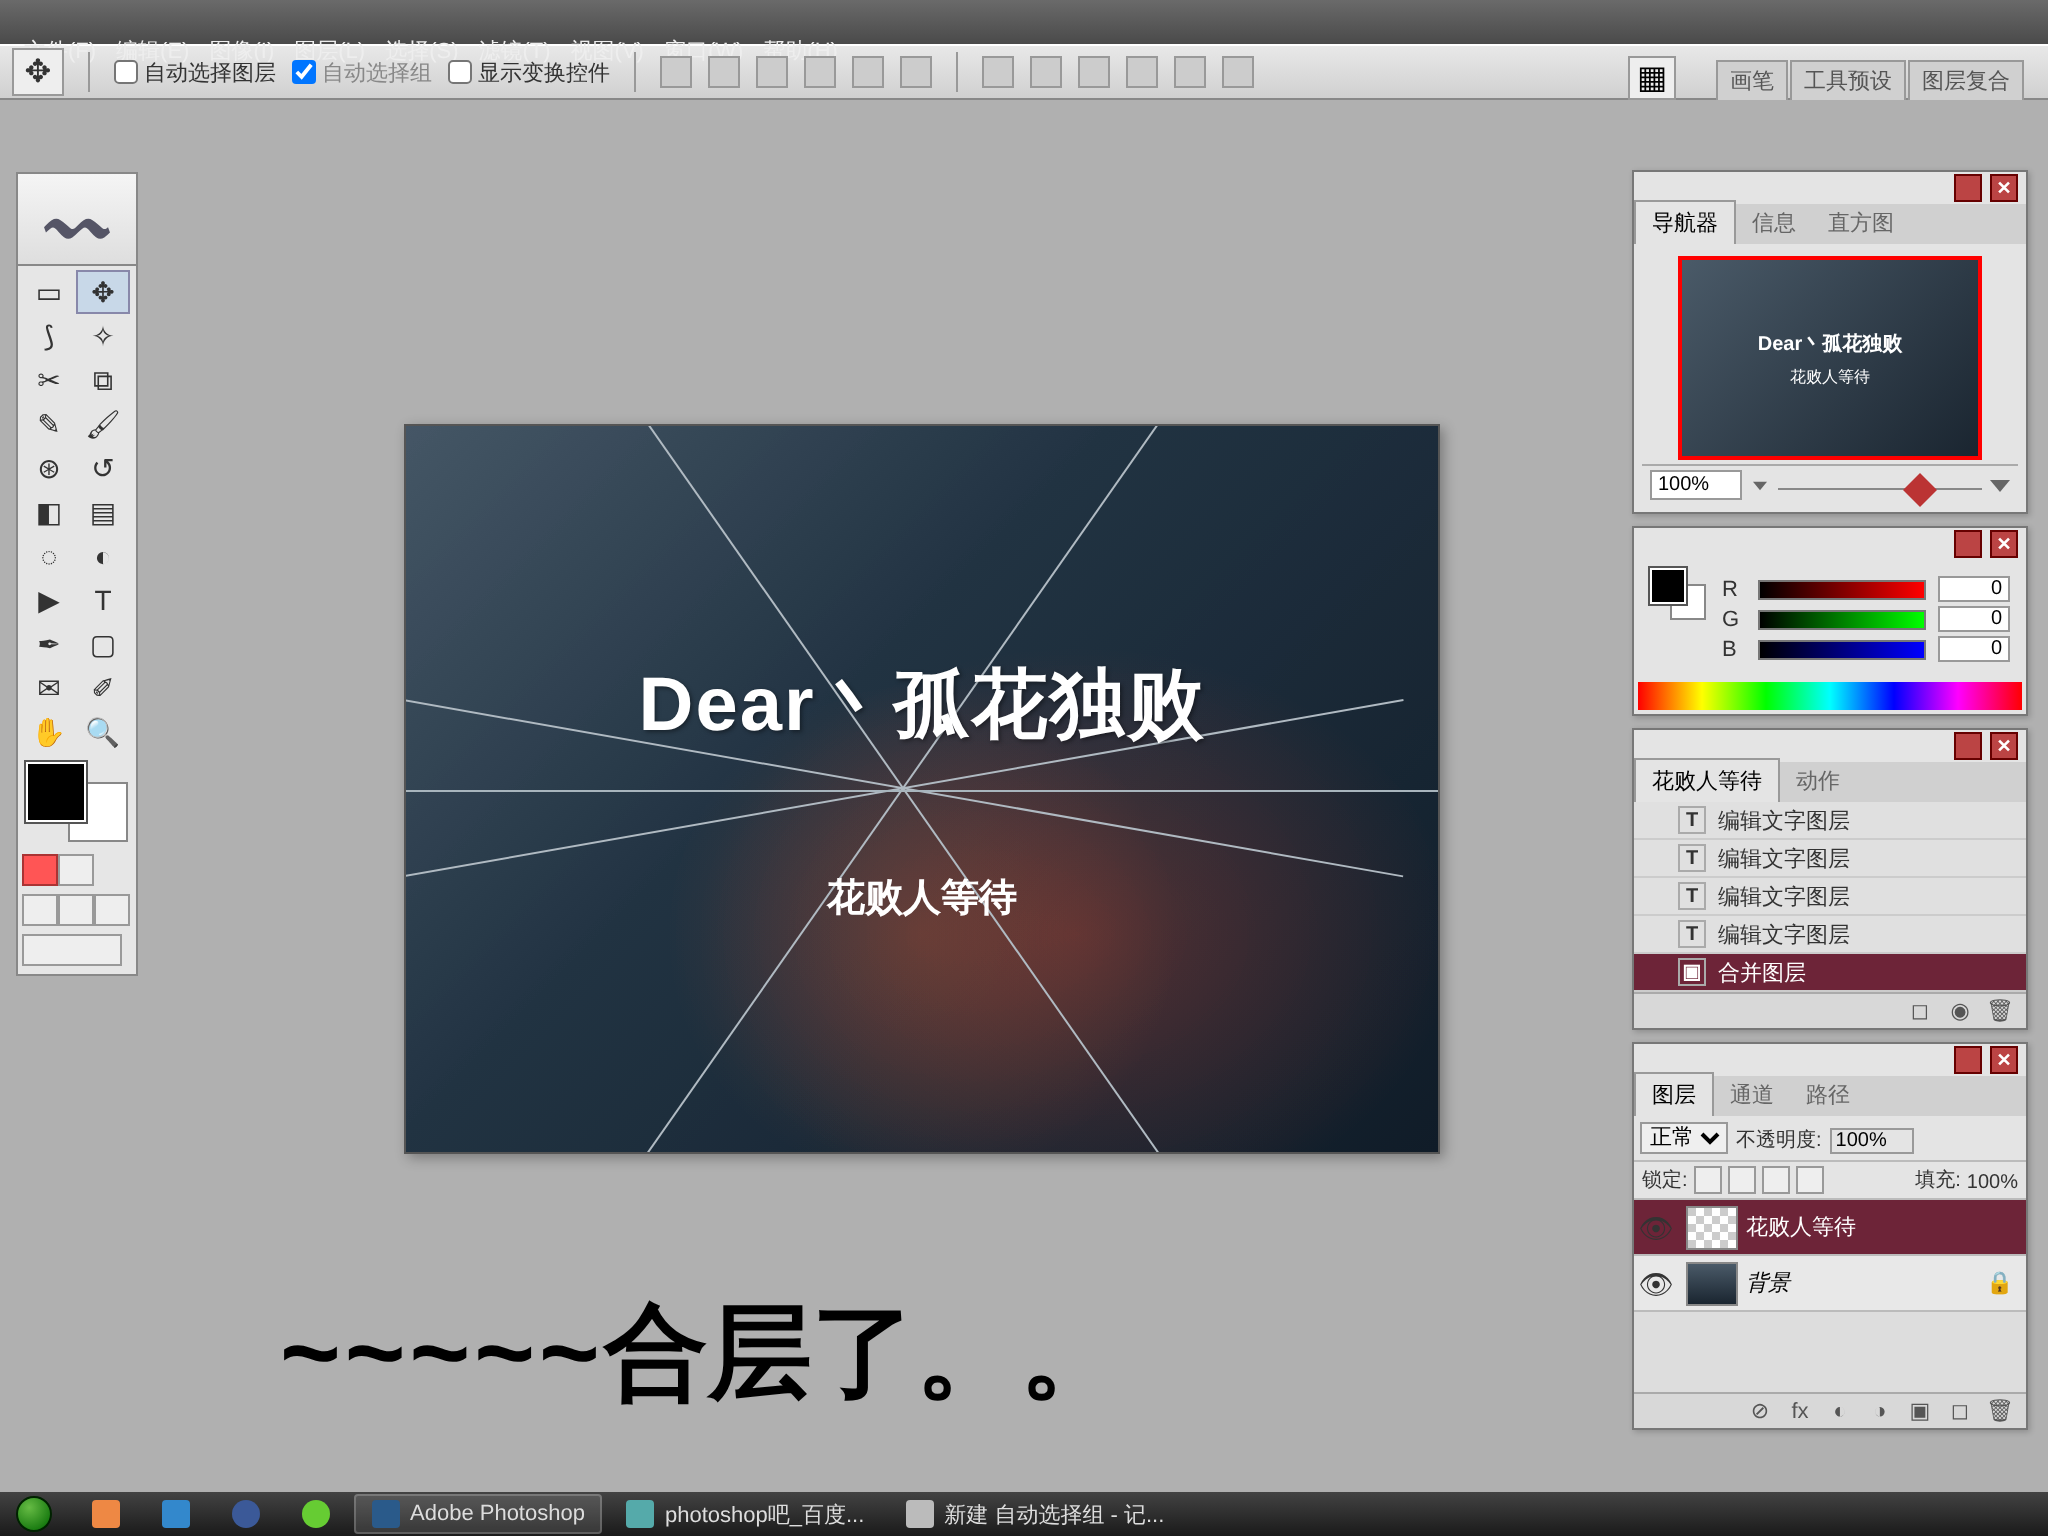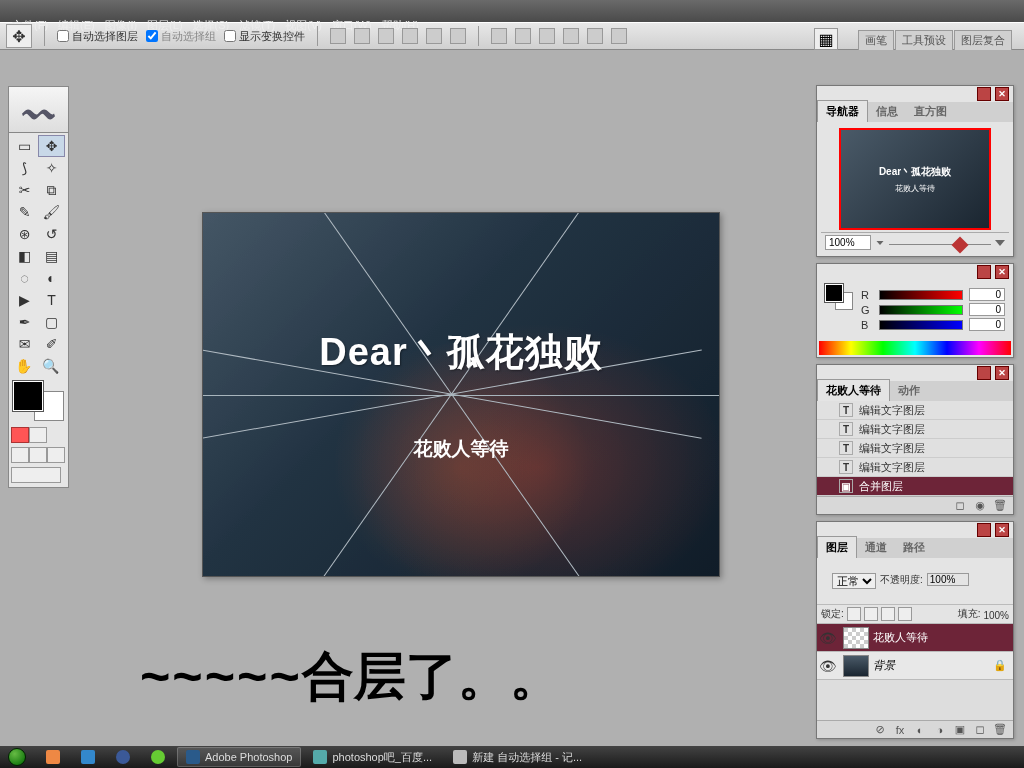--- a/index.html
+++ b/index.html
@@ -36,21 +36,21 @@
 .fg-color { position:absolute; width:30px; height:30px; background:#000; border:1px solid #fff; outline:1px solid #555; top:0; left:2px; z-index:2;}
 .bg-color { position:absolute; width:30px; height:30px; background:#fff; border:1px solid #888; bottom:0; right:2px; }
 .mode-row { display:flex; justify-content:center; gap:0; padding:2px 0; }
 .mode-btn { width:18px; height:16px; border:1px solid #999; background:#eee; }
 .mode-btn.sel { background:#f55; border-color:#a33; }
 .panel-col { position:absolute; right:10px; top:35px; width:198px; display:flex; flex-direction:column; gap:6px; }
 .panel-top-ctrl { height:16px; display:flex; align-items:center; justify-content:flex-end; gap:4px; padding:0 4px;}
 .panel-top-ctrl span { width:14px; height:14px; background:#b44; border:1px solid #600; display:inline-flex; align-items:center; justify-content:center; color:#fff; font-size:9px; font-weight:bold;}
 .panel-dk { width:14px; height:14px; background:#666; border:1px solid #333; display:inline-block;}
 .panel { background:#e4e4e4; border:1px solid #777; box-shadow:1px 1px 3px rgba(0,0,0,.2); }
-.panel-tabs { background:#d0d0d0; display:flex; height:20px; font-size:11px; align-items:flex-end;font-weight:bold; }
+.panel-tabs { background:#d0d0d0; display:flex; height:20px; font-size:11px; align-items:flex-end; }
 .tab { padding:3px 8px; color:#666; cursor:pointer; }
 .tab.active { background:#e4e4e4; color:#000; border-top:1px solid #999; border-left:1px solid #999; border-right:1px solid #999; }
 .panel-body { padding:4px; font-size:11px; }
 .nav-thumb { width:152px; height:102px; border:2px solid #f00; margin:2px auto; background:linear-gradient(135deg,#4a5a68,#1a2530); display:flex; flex-direction:column; align-items:center; justify-content:center; color:#fff; }
 .nav-thumb .t1 { font-size:10px; font-weight:bold; }
 .nav-thumb .t2 { font-size:8px; margin-top:4px; }
 .nav-ctrl { display:flex; align-items:center; gap:4px; padding:2px 4px; border-top:1px solid #aaa; }
 .nav-pct { width:46px; border:1px solid #999; padding:1px 3px; font-size:10px; background:#fff; }
 .nav-slider { flex:1; height:14px; position:relative; }
 .nav-slider::before { content:''; position:absolute; left:0; right:0; top:8px; height:1px; background:#888; }
@@ -66,21 +66,21 @@
 .spectrum { height:14px; background:linear-gradient(90deg,#f00,#ff0,#0f0,#0ff,#00f,#f0f,#f00); margin:2px; }
 .swatch-pair { width:28px; height:26px; position:relative; margin-left:4px; }
 .swatch-pair .a { position:absolute; width:18px; height:18px; background:#000; border:1px solid #fff; outline:1px solid #555; }
 .swatch-pair .b { position:absolute; width:18px; height:18px; background:#fff; border:1px solid #888; right:0; bottom:0; }
 .hist-rows { max-height:96px; overflow-y:auto; background:#e0e0e0; }
 .hist-row { display:flex; align-items:center; height:19px; padding:0 4px 0 22px; gap:6px; border-bottom:1px solid #ccc; font-size:11px; color:#333;}
 .hist-row .icon { width:14px; height:14px; border:1px solid #aaa; display:flex; align-items:center; justify-content:center; font-size:10px; font-weight:bold;}
 .hist-row.sel { background:#6d2438; color:#fff; }
 .hist-footer { height:18px; background:#d8d8d8; border-top:1px solid #aaa; display:flex; justify-content:flex-end; align-items:center; gap:6px; padding:0 6px; }
 .hist-footer span { width:14px; height:14px; display:inline-flex; align-items:center; justify-content:center; color:#555; font-size:11px;}
-.layers-opts { display:flex; align-items:flex-start; gap:4px; padding:15px; border-bottom:1px solid #bbb; }
+.layers-opts { display:flex; align-items:flex-end; gap:4px; padding:3px; border-bottom:1px solid #bbb; }
 .layers-opts select { font-size:11px; border:1px solid #999; }
 .layers-opts .lbl { font-size:10px; color:#333; }
 .layers-opts .pct { width:42px; border:1px solid #999; font-size:10px; padding:0 2px; }
 .lock-row { display:flex; align-items:flex-end; gap:3px; padding:2px 4px; border-bottom:1px solid #bbb; font-size:10px; color:#333;}
 .lock-row .lbtn { width:14px; height:14px; border:1px solid #999; background:#eee; }
 .layer-list { background:#e8e8e8; }
 .layer-row { display:flex; align-items:center; height:28px; border-bottom:1px solid #bbb; gap:4px; padding-right:6px; font-size:11px;}
 .layer-row .vis { width:22px; text-align:center; font-size:14px; color:#333; }
 .layer-row .thumb { width:26px; height:22px; border:1px solid #888; background:repeating-conic-gradient(#fff 0 25%,#ccc 0 50%) 0 0/8px 8px; display:flex; align-items:center; justify-content:center; font-size:14px;}
 .layer-row.sel { background:#6d2438; color:#fff; }

